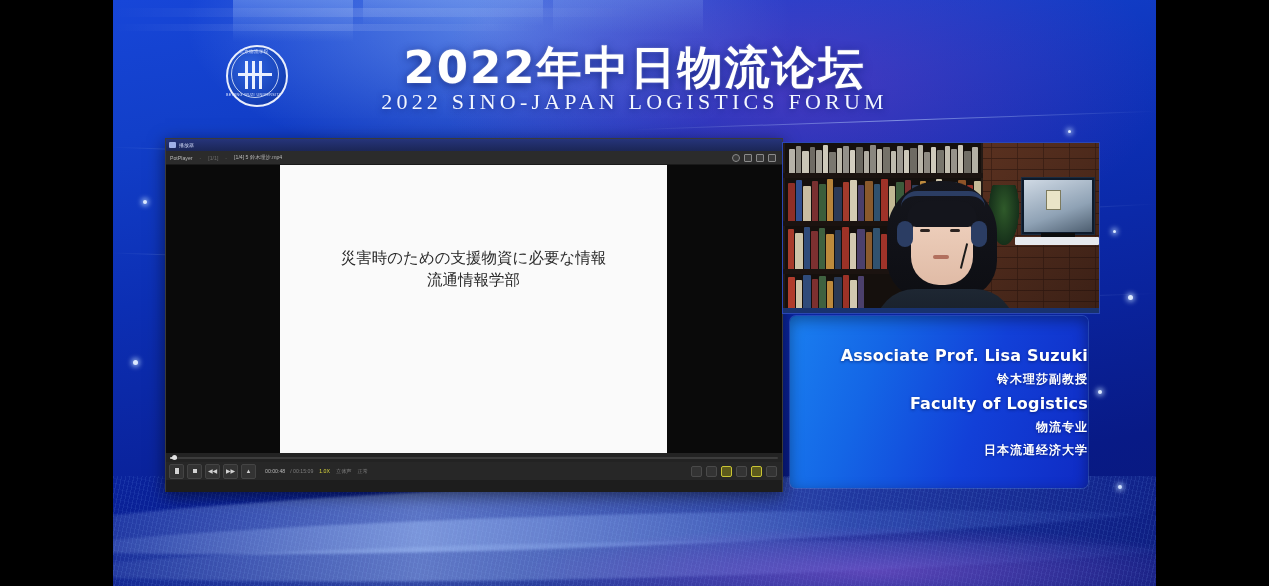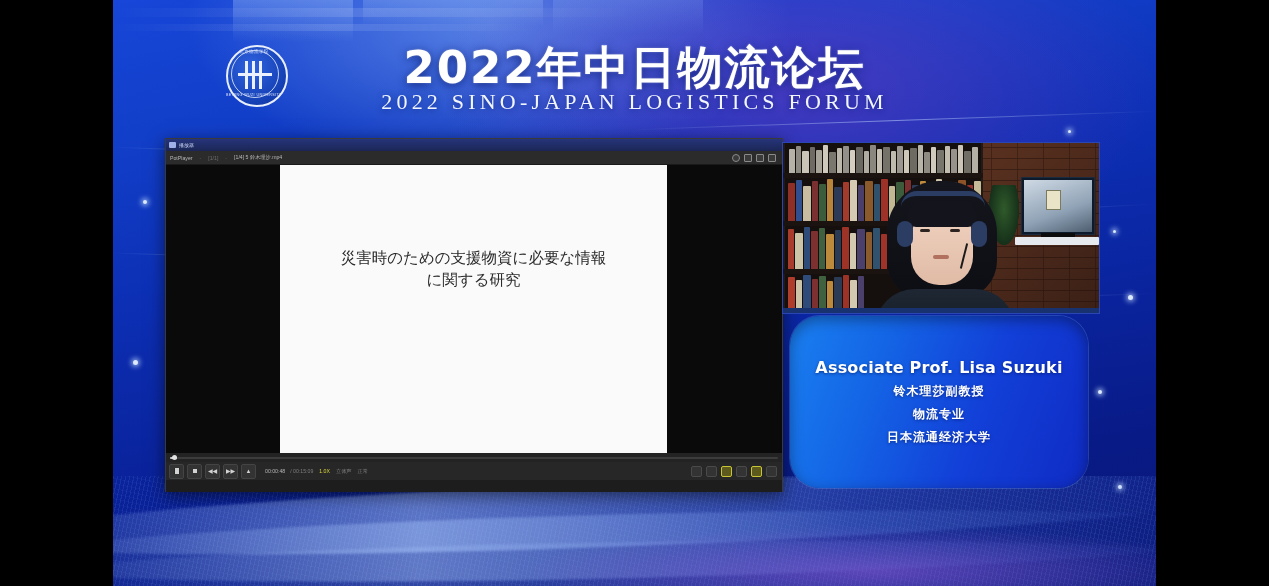--- a/index.html
+++ b/index.html
@@ -130,23 +130,23 @@
   .hp-cup.l{left:18px;} .hp-cup.r{left:92px;}
   .hp-band{position:absolute;left:22px;top:10px;width:84px;height:16px;border-radius:42px 42px 0 0;
     border-top:5px solid #2b3d63;box-sizing:border-box;}
   .hp-mic{position:absolute;left:84px;top:62px;width:2px;height:26px;background:#1a1a1a;transform:rotate(14deg);}
   .body{position:absolute;left:-4px;top:108px;width:140px;height:62px;border-radius:40px 40px 0 0;
     background:linear-gradient(180deg,#1e2733,#121820);}
   .webcam-strip{position:absolute;left:0;bottom:0;width:316px;height:5px;background:#18326f;}
 
   
   #banner{position:absolute;left:790px;top:316px;width:298px;height:172px;z-index:20;
-    border-radius:30px;background:linear-gradient(110deg,#1a7ff0 0%,#1466e6 28%,#1240d8 62%,#0f2bc4 100%);
+    border-radius:6px;background:linear-gradient(110deg,#1a7ff0 0%,#1466e6 28%,#1240d8 62%,#0f2bc4 100%);
     box-shadow:0 4px 14px rgba(0,0,0,.35) inset, 0 0 0 1px rgba(120,180,255,.25);
-    display:flex;flex-direction:column;align-items:center;justify-content:center;gap:6px;}
+    display:flex;flex-direction:column;align-items:flex-end;justify-content:center;gap:6px;}
   .bn-line{font-family:"DejaVu Sans",sans-serif;font-weight:bold;color:#ffffff;text-align:center;
     text-shadow:0 1px 3px rgba(0,20,90,.6);white-space:nowrap;}
   .bn-en{font-size:16px;letter-spacing:.2px;}
   .bn-cn{font-size:12px;letter-spacing:1px;}
 </style>
 </head>
 <body>
 
 <div id="stage">
 
@@ -212,21 +212,21 @@
         <span class="wc"></span>
         <span class="wc"></span>
         <span class="wc"></span>
       </span>
     </div>
 
     <div id="pl-video">
       <div id="slide">
         <div id="slide-title">
           <div>災害時のための支援物資に必要な情報</div>
-          <div>に関する研究</div>
+          <div>流通情報学部</div>
         </div>
       </div>
     </div>
 
     <div id="pl-seek">
       <div id="pl-seek-track">
         <div id="pl-seek-fill"></div>
         <div id="pl-seek-knob"></div>
       </div>
     </div>
@@ -391,20 +391,21 @@
       <div class="hp-cup r"></div>
       <div class="hp-mic"></div>
       <div class="body"></div>
     </div>
     <div class="webcam-strip"></div>
   </div>
 
   <div id="banner">
     <div class="bn-line bn-en">Associate Prof. Lisa Suzuki</div>
     <div class="bn-line bn-cn">铃木理莎副教授</div>
+    <div class="bn-line bn-en">Faculty of Logistics</div>
     <div class="bn-line bn-cn">物流专业</div>
     <div class="bn-line bn-cn">日本流通经济大学</div>
   </div>
 
   <div class="bars-left"></div>
   <div class="bars-right"></div>
 
 </div>
 
 </body></html>

